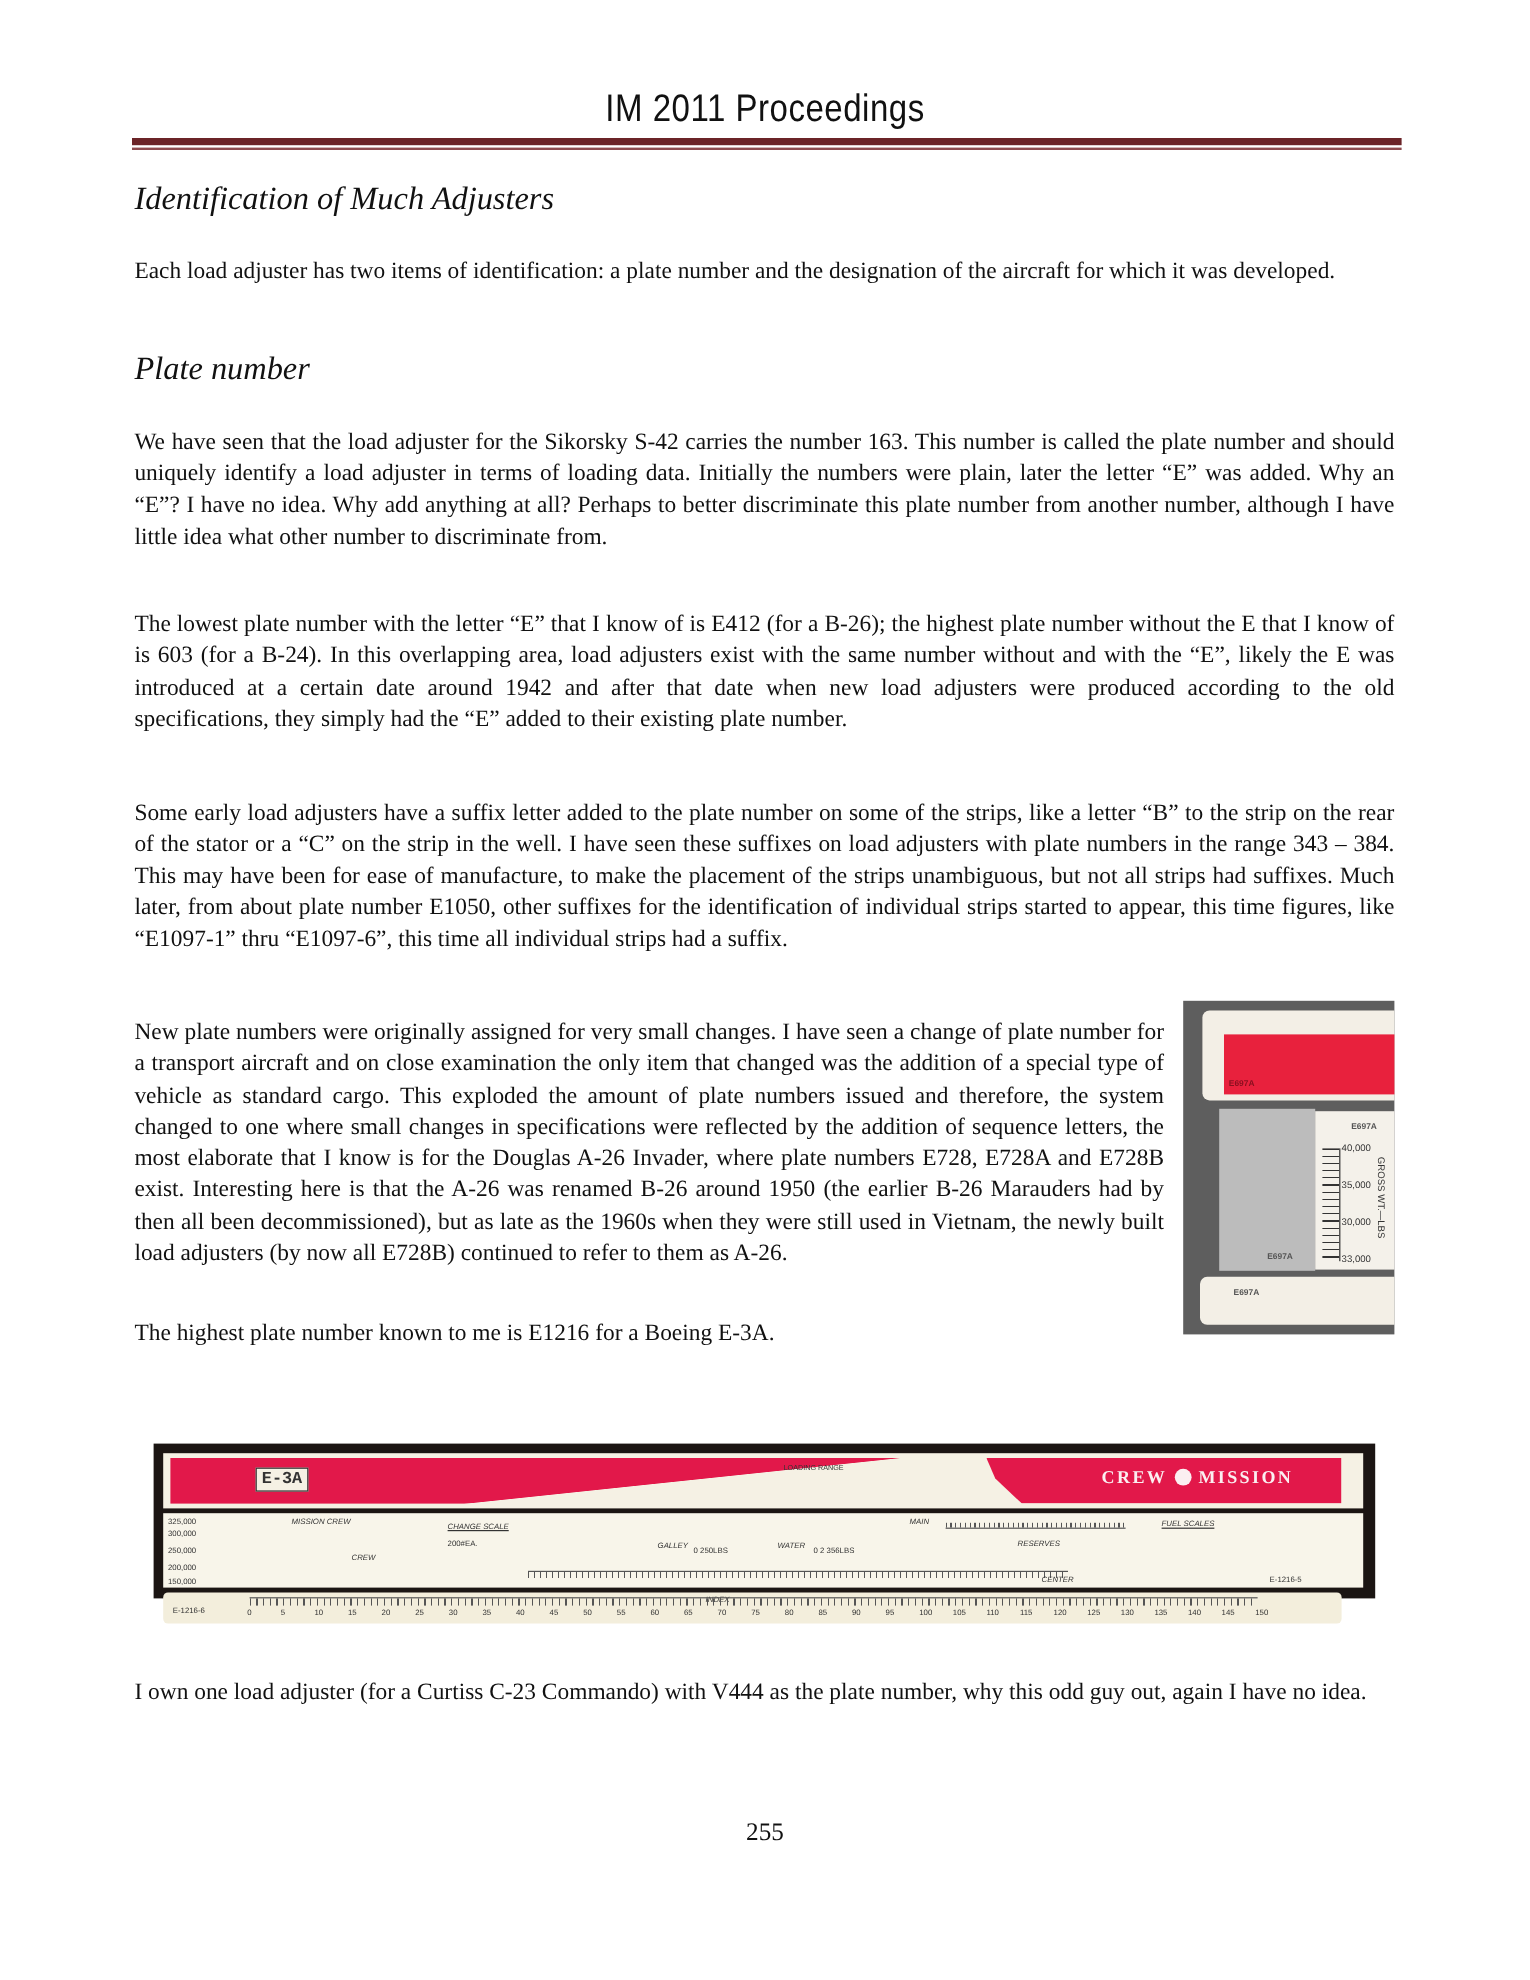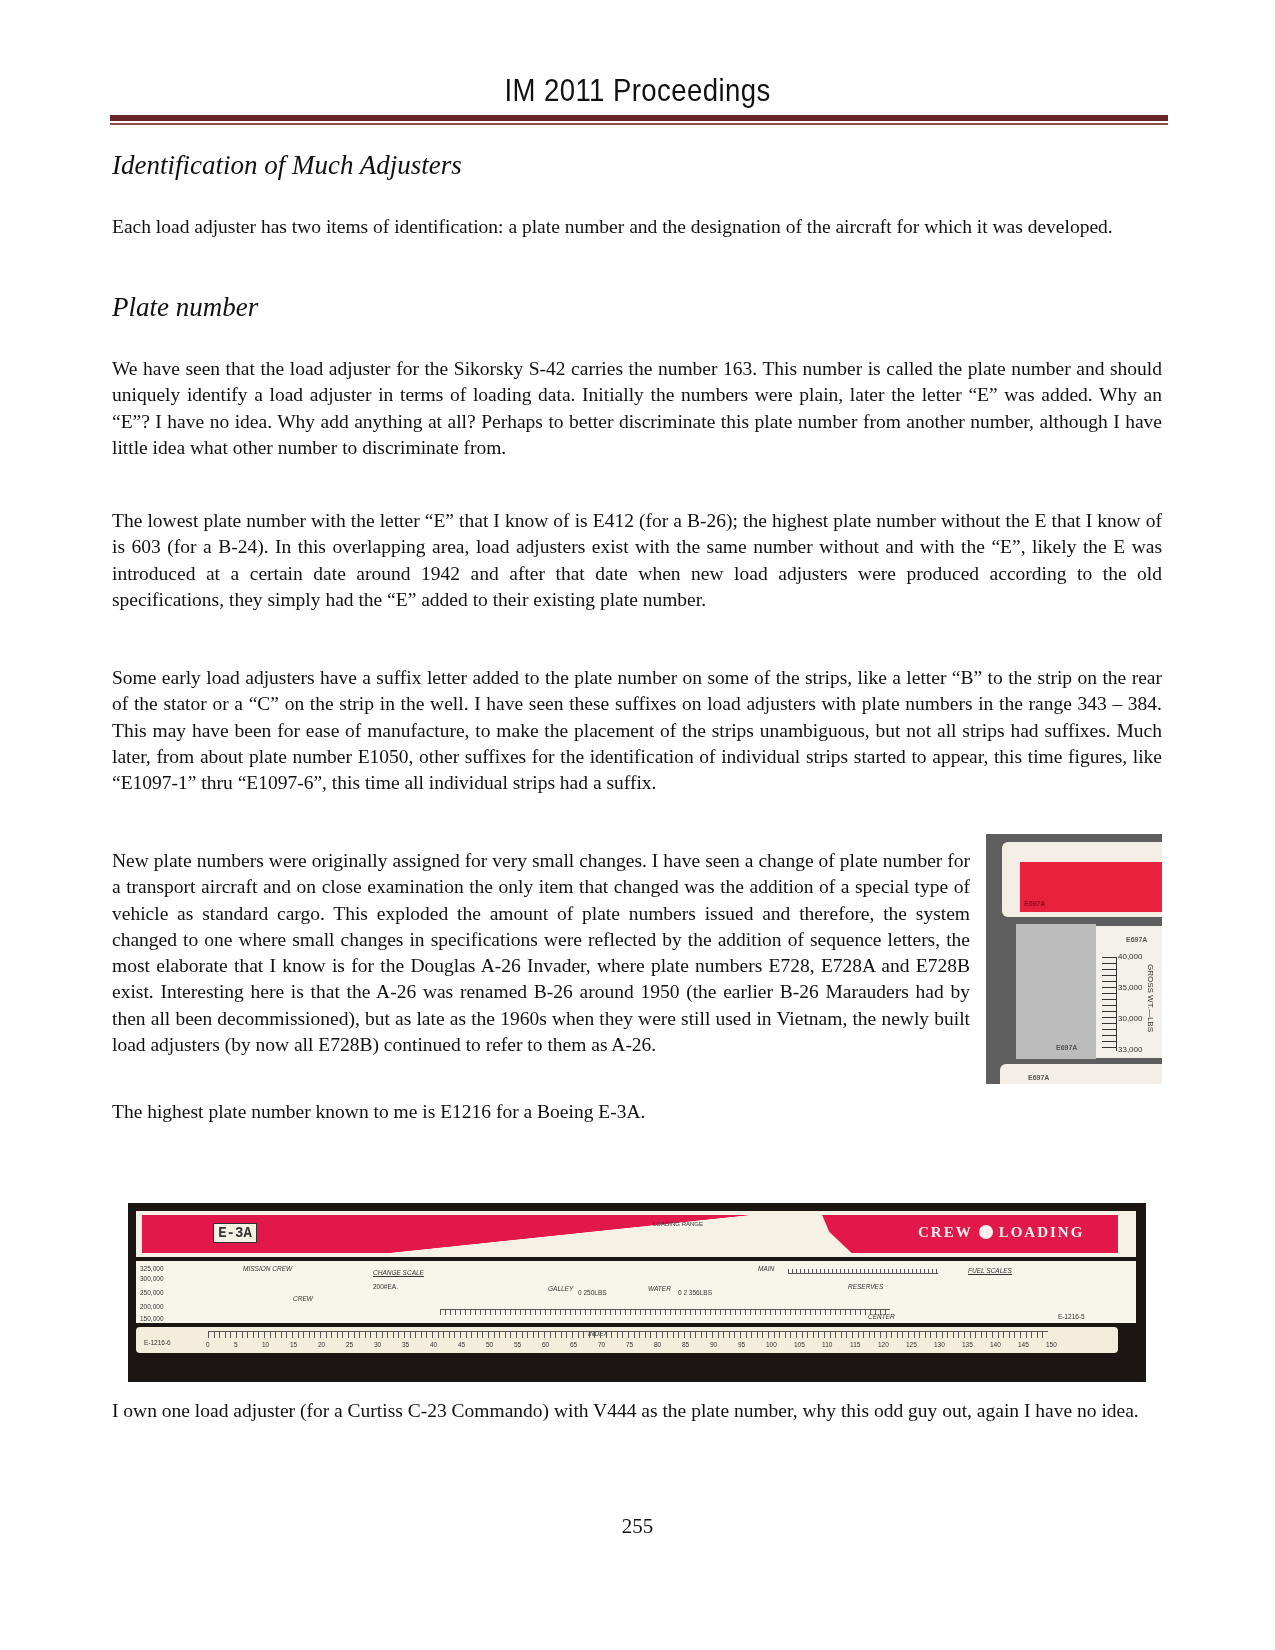--- a/index.html
+++ b/index.html
@@ -7,34 +7,34 @@
          font-family: "Liberation Serif", "DejaVu Serif", serif; color: #111; }
   .header-title { position: absolute; top: 72px; left: 0; width: 1275px; text-align: center;
          font-family: "Liberation Sans", "DejaVu Sans", sans-serif; font-size: 32px; letter-spacing: 0.5px;
          transform: scaleX(0.86); transform-origin: center; color: #111; }
   .rule-thick { position: absolute; top: 115px; left: 110px; width: 1058px; height: 6px; background: #6b2428; }
   .rule-thin  { position: absolute; top: 123px; left: 110px; width: 1058px; height: 2px; background: #8d4b4f; }
   .h2 { position: absolute; left: 112px; font-style: italic; font-size: 27px; font-weight: normal; margin: 0; }
   .para { position: absolute; left: 112px; width: 1050px; font-size: 19.5px; line-height: 26.3px;
           text-align: justify; margin: 0; }
   .para.narrow { width: 858px; }
-  .photo { position: absolute; left: 986px; top: 834px; width: 176px; height: 250px; background: #5e5e5e; overflow: hidden; }
+  .photo { position: absolute; left: 986px; top: 834px; width: 176px; height: 278px; background: #5e5e5e; overflow: hidden; }
   .photo .top-card { position: absolute; left: 16px; top: 8px; width: 170px; height: 75px; background: #f3efe6; border-radius: 6px; }
   .photo .top-red { position: absolute; left: 34px; top: 28px; width: 160px; height: 50px; background: #e8213d; }
   .photo .lbl { position: absolute; font-family: "Liberation Sans", sans-serif; font-size: 7px; font-weight: bold; color: #555; }
   .photo .well { position: absolute; left: 30px; top: 90px; width: 80px; height: 135px; background: #bcbcbc; }
   .photo .scale { position: absolute; left: 110px; top: 92px; width: 80px; height: 132px; background: #f4f1ea; }
   .photo .ticks { position: absolute; left: 116px; top: 123px; width: 14px; height: 94px;
           background: repeating-linear-gradient(to bottom, #333 0 1px, transparent 1px 6px); border-right: 1px solid #333; }
   .photo .scale-num { position: absolute; font-family: "Liberation Sans", sans-serif; font-size: 8px; color: #333; }
   .photo .gross { position: absolute; left: 160px; top: 130px; font-family: "Liberation Sans", sans-serif; font-size: 8px; color: #333;
           writing-mode: vertical-rl; }
   .photo .bot-card { position: absolute; left: 14px; top: 230px; width: 170px; height: 40px; background: #f3efe6; border-radius: 6px; }
 
-  .adjuster { position: absolute; left: 128px; top: 1203px; width: 1018px; height: 179px; background: #1b1513; }
+  .adjuster { position: absolute; left: 128px; top: 1203px; width: 1018px; height: 129px; background: #1b1513; }
   .adj-top { position: absolute; left: 8px; top: 8px; width: 1000px; height: 46px; background: #f5f1e4; }
   .adj-red-left { position: absolute; left: 14px; top: 12px; width: 900px; height: 38px;
           background: linear-gradient(174deg, #e2184a 0 48%, transparent 48.5%); }
   .adj-red-right { position: absolute; left: 620px; top: 12px; width: 370px; height: 38px; background: #e2184a;
           clip-path: polygon(20% 0, 100% 0, 100% 100%, 28% 100%, 22% 45%); }
   .adj-model { position: absolute; left: 85px; top: 20px; width: 42px; height: 18px; background: #f5f1e4; border: 1px solid #333;
           font-family: "Liberation Mono", monospace; font-size: 14px; font-weight: bold; text-align: center; line-height: 18px; color: #333; }
   .adj-brand { position: absolute; left: 790px; top: 21px; font-family: "Liberation Serif", serif; font-weight: bold; font-size: 15px;
           letter-spacing: 2px; color: #fbeff1; }
   .adj-brand .chev { display: inline-block; width: 14px; height: 14px; border-radius: 50%; background: #fbeff1; vertical-align: -2px; margin: 0 6px; }
@@ -89,21 +89,21 @@
   <span class="lbl" style="left:42px;top:240px">E697A</span>
 </div>
 
 <div class="adjuster">
   <div class="adj-top"></div>
   <div class="adj-red-left"></div>
   <div class="adj-red-right"></div>
   <div class="adj-model">E-3A</div>
   <div class="adj-loading">LOADING RANGE</div>
   <div class="adj-brand">
-    <span>CREW</span><span class="chev"></span><span>LOADING</span>
+    <span>CREW</span><span class="chev"></span><span>MISSION</span>
   </div>
 
   <div class="adj-mid"></div>
   <span class="tiny up" style="left:12px;top:62px">325,000</span>
   <span class="tiny up" style="left:12px;top:72px">300,000</span>
   <span class="tiny up" style="left:12px;top:86px">250,000</span>
   <span class="tiny up" style="left:12px;top:100px">200,000</span>
   <span class="tiny up" style="left:12px;top:112px">150,000</span>
   <span class="tiny" style="left:115px;top:62px">MISSION CREW</span>
   <span class="tiny" style="left:165px;top:92px">CREW</span>

